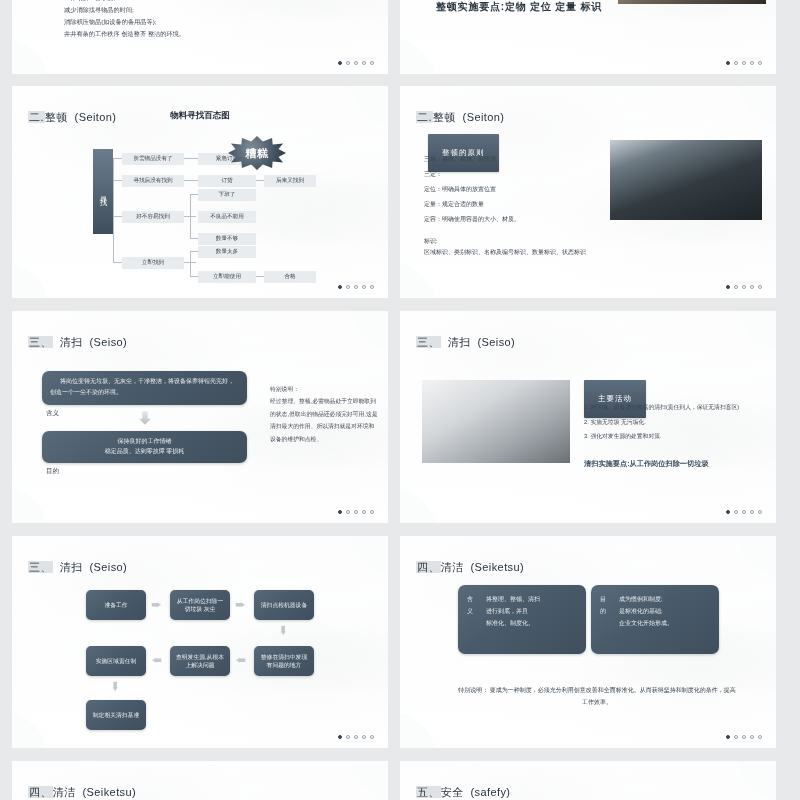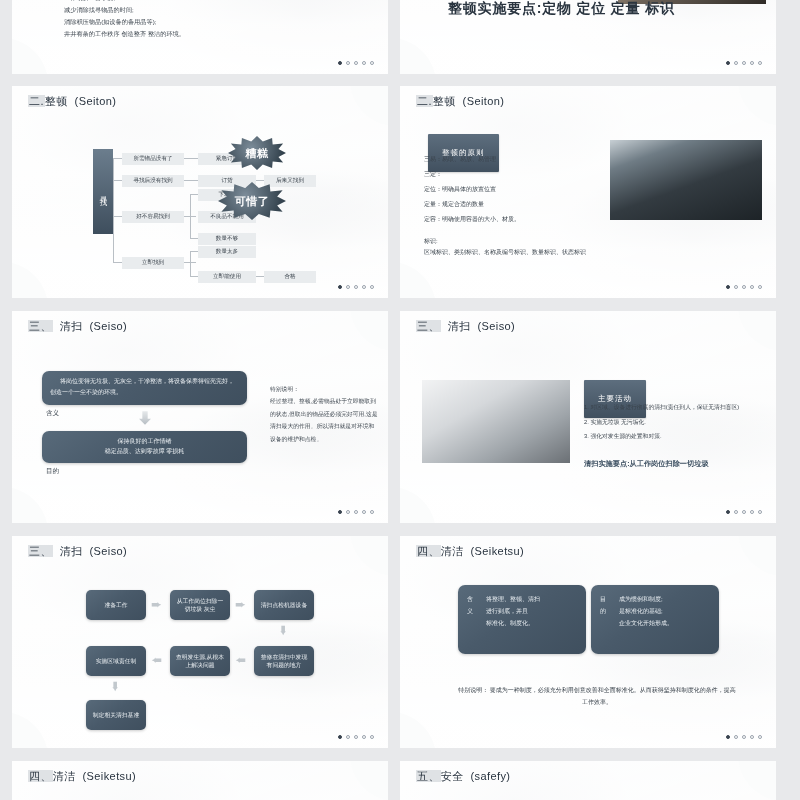--- a/index.html
+++ b/index.html
@@ -45,21 +45,21 @@
   .curve-tr{
     position:absolute; top:-6px; right:-8px; width:46px; height:46px;
     background:#fbfcfc; border-radius:0 0 0 100%;
   }
   .curve-bl{
     position:absolute; bottom:-10px; left:-10px; width:46px; height:46px;
     background:#fbfcfc; border-radius:0 100% 0 0;
   }
 
   .title{
-    position:absolute; left:16px; top:8px;
+    position:absolute; left:16px; top:24px;
     font-size:11px; color:#28333f; letter-spacing:.4px; white-space:nowrap;
     font-weight:500;
   }
   .title .num{ background:#dfe2e5; padding:0 1px; }
 
   .dots{ position:absolute; right:14px; bottom:9px; display:flex; gap:4px; align-items:center;}
   .dots i{ width:4px;height:4px;border-radius:50%; border:1px solid #9aa3ad; display:block;}
   .dots i.on{ background:#3a4450; border-color:#3a4450; }
 
   
@@ -70,21 +70,21 @@
     box-shadow:0 1px 2px rgba(0,0,0,.18);
   }
   .darkbox{
     background:linear-gradient(145deg,#586a7a 0%,#495a6a 45%,#3f4f5e 100%);
     color:#eef2f5; border-radius:7px;
     box-shadow:0 1px 3px rgba(0,0,0,.2);
   }
   .s1-lines{ position:absolute; left:52px; top:-8px; font-size:6.2px; color:#3c454e; line-height:1.92; }
 
   
-  .s2-key{ position:absolute; left:48px; top:8px; font-size:14px; font-weight:bold; color:#2a3540; letter-spacing:.8px;}
+  .s2-key{ position:absolute; left:36px; top:8px; font-size:10px; font-weight:bold; color:#2a3540; letter-spacing:.8px;}
   .s2-photo{ position:absolute; left:218px; top:-34px; width:148px; height:38px;
     background:linear-gradient(150deg,#b9a894,#6c6257 40%,#2f2b27 100%); }
 
   
   .tree-title{ position:absolute; left:0; right:0; top:24px; text-align:center;
                font-size:8.5px; font-weight:bold; color:#232d38; }
   .t-root{
     position:absolute; left:81px; top:63px; width:20px; height:85px;
     background:linear-gradient(180deg,#6b7d8d,#3e4e5d);
     color:#fff; font-size:7.5px; display:flex; align-items:center; justify-content:center;
@@ -192,20 +192,21 @@
     <div class="bg"></div>
     <div class="whitepanel"></div>
     <div class="corner-tr"></div>
     <div class="curve-tr"></div>
 
     <div class="title">
       <span class="num">二.</span><span>整顿</span>
       &nbsp;<span>(Seiton)</span>
     </div>
 
+    <div class="tree-title">物料寻找百态图</div>
 
     <div class="conn" style="left:101px; top:72px; width:1px; height:104px;"></div>
     <div class="conn" style="left:101px; top:72px; width:9px; height:1px;"></div>
     <div class="conn" style="left:101px; top:94px; width:9px; height:1px;"></div>
     <div class="conn" style="left:101px; top:130px; width:9px; height:1px;"></div>
     <div class="conn" style="left:101px; top:176px; width:9px; height:1px;"></div>
     <div class="conn" style="left:172px; top:72px; width:14px; height:1px;"></div>
     <div class="conn" style="left:172px; top:94px; width:14px; height:1px;"></div>
     <div class="conn" style="left:172px; top:130px; width:12px; height:1px;"></div>
     <div class="conn" style="left:178px; top:108px; width:1px; height:44px;"></div>
@@ -230,21 +231,20 @@
     <div class="node lvl2" style="top:103px;">下班了</div>
     <div class="node lvl2" style="top:125px;">不良品不能用</div>
     <div class="node lvl2" style="top:147px;">数量不够</div>
     <div class="node lvl2" style="top:160px;">数量太多</div>
     <div class="node lvl2" style="top:185px;">立即能使用</div>
 
     <div class="node lvl3" style="top:89px; width:52px;">后来又找到</div>
     <div class="node lvl3" style="top:185px; width:52px;">合格</div>
 
     <div class="burst" style="left:216px; top:50px; width:58px; height:34px;">糟糕</div>
-    <div class="burst" style="left:206px; top:96px; width:68px; height:38px;">可惜了</div>
 
     <div class="dots">
       <i class="on"></i>
       <i></i>
       <i></i>
       <i></i>
       <i></i>
     </div>
     <div class="corner-bl"></div>
     <div class="curve-bl"></div>

